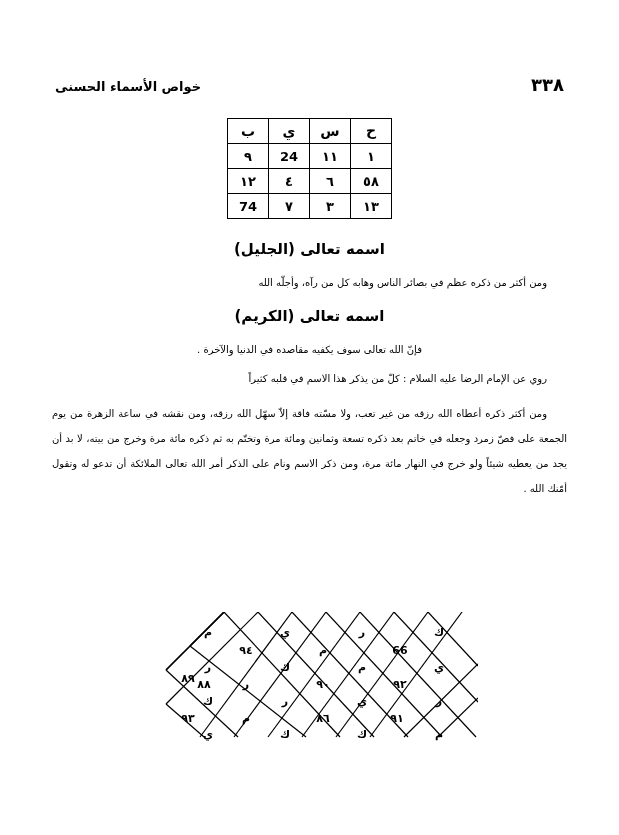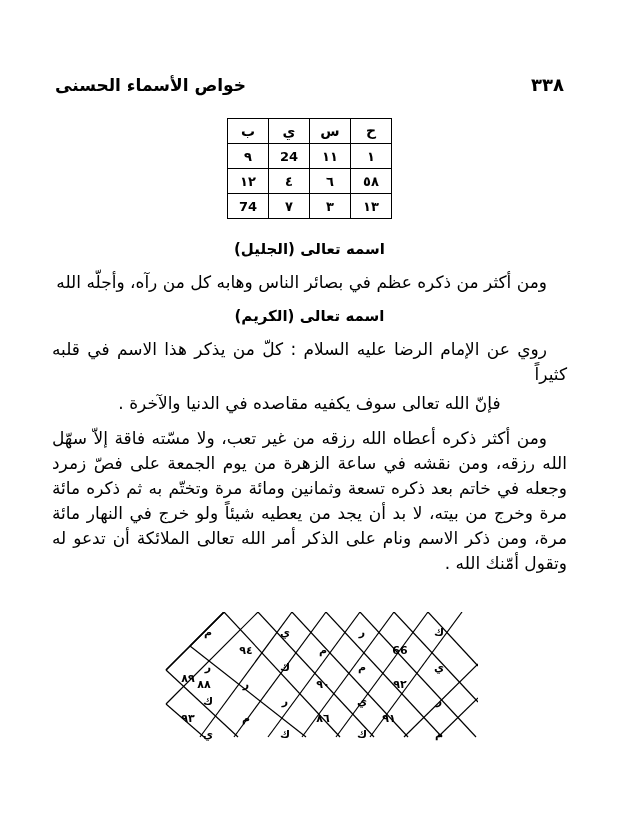--- a/index.html
+++ b/index.html
@@ -27,21 +27,21 @@
     top: 74px;
     right: 55px;
     left: 55px;
     height: 22px;
     display: flex;
     flex-direction: row-reverse;
     justify-content: space-between;
     align-items: baseline;
   }
   .header-title {
-    font-size: 17px;
+    font-size: 13px;
     font-weight: bold;
     letter-spacing: 0px;
   }
   .header-page {
     font-size: 18px;
     font-weight: bold;
     direction: rtl;
   }
 
   
@@ -80,21 +80,21 @@
     direction: rtl;
     text-align: justify;
   }
   h2.section-title {
     font-size: 15px;
     font-weight: bold;
     text-align: center;
     margin: 12px 0 12px 0;
   }
   p.para {
-    font-size: 17px;
+    font-size: 10px;
     line-height: 25px;
     margin: 0 0 4px 0;
     text-align: justify;
   }
   p.para.first {
     text-indent: 20px;
   }
   p.para.center-last {
     text-align: center;
   }
@@ -168,22 +168,22 @@
         </tbody>
     </table>
   </div>
 
   <div class="content">
 
     <h2 class="section-title">اسمه تعالى (الجليل)</h2>
     <p class="para first">ومن أكثر من ذكره عظم في بصائر الناس وهابه كل من رآه، وأجلّه الله</p>
 
     <h2 class="section-title">اسمه تعالى (الكريم)</h2>
+    <p class="para center-last">فإنّ الله تعالى سوف يكفيه مقاصده في الدنيا والآخرة .</p>
     <p class="para first">روي عن الإمام الرضا عليه السلام : كلّ من يذكر هذا الاسم في قلبه كثيراً</p>
-    <p class="para center-last">فإنّ الله تعالى سوف يكفيه مقاصده في الدنيا والآخرة .</p>
     <p class="para first" style="margin-top:10px">ومن أكثر ذكره أعطاه الله رزقه من غير تعب، ولا مسّته فاقة إلاّ سهّل الله رزقه، ومن نقشه في ساعة الزهرة من يوم الجمعة على فصّ زمرد وجعله في خاتم بعد ذكره تسعة وثمانين ومائة مرة وتختّم به ثم ذكره مائة مرة وخرج من بيته، لا بد أن يجد من يعطيه شيئاً ولو خرج في النهار مائة مرة، ومن ذكر الاسم ونام على الذكر أمر الله تعالى الملائكة أن تدعو له وتقول أمّنك الله .</p>
 
   </div>
 
   <div class="lattice-wrap">
     <div class="lattice" id="lattice">
       <svg class="lattice-svg" width="330" height="130" viewBox="0 0 330 130">
         <g stroke="#000" stroke-width="1.2" fill="none">
 
           <line x1="18" y1="58" x2="76" y2="0"></line>
@@ -224,21 +224,21 @@
         <div class="cellnum" style="left: 137px; top: 55px;">ك</div>
         <div class="cellnum" style="left: 60px; top: 55px;">ر</div>
         <div class="cellnum" style="left: 252px; top: 72px;">٩٢</div>
         <div class="cellnum" style="left: 175px; top: 72px;">٩٠</div>
         <div class="cellnum" style="left: 98px; top: 72px;">ر</div>
         <div class="cellnum" style="left: 56px; top: 72px;">٨٨</div>
         <div class="cellnum" style="left: 291px; top: 89px;">ر</div>
         <div class="cellnum" style="left: 214px; top: 89px;">ي</div>
         <div class="cellnum" style="left: 137px; top: 89px;">ر</div>
         <div class="cellnum" style="left: 60px; top: 89px;">ك</div>
-        <div class="cellnum" style="left: 241px; top: 106px;">٩١</div>
+        <div class="cellnum" style="left: 249px; top: 106px;">٩١</div>
         <div class="cellnum" style="left: 175px; top: 106px;">٨٦</div>
         <div class="cellnum" style="left: 98px; top: 106px;">م</div>
         <div class="cellnum" style="left: 40px; top: 106px;">٩٣</div>
         <div class="cellnum" style="left: 291px; top: 122px;">م</div>
         <div class="cellnum" style="left: 214px; top: 122px;">ك</div>
         <div class="cellnum" style="left: 137px; top: 122px;">ك</div>
         <div class="cellnum" style="left: 60px; top: 122px;">ي</div>
       </div>
   </div>
 

